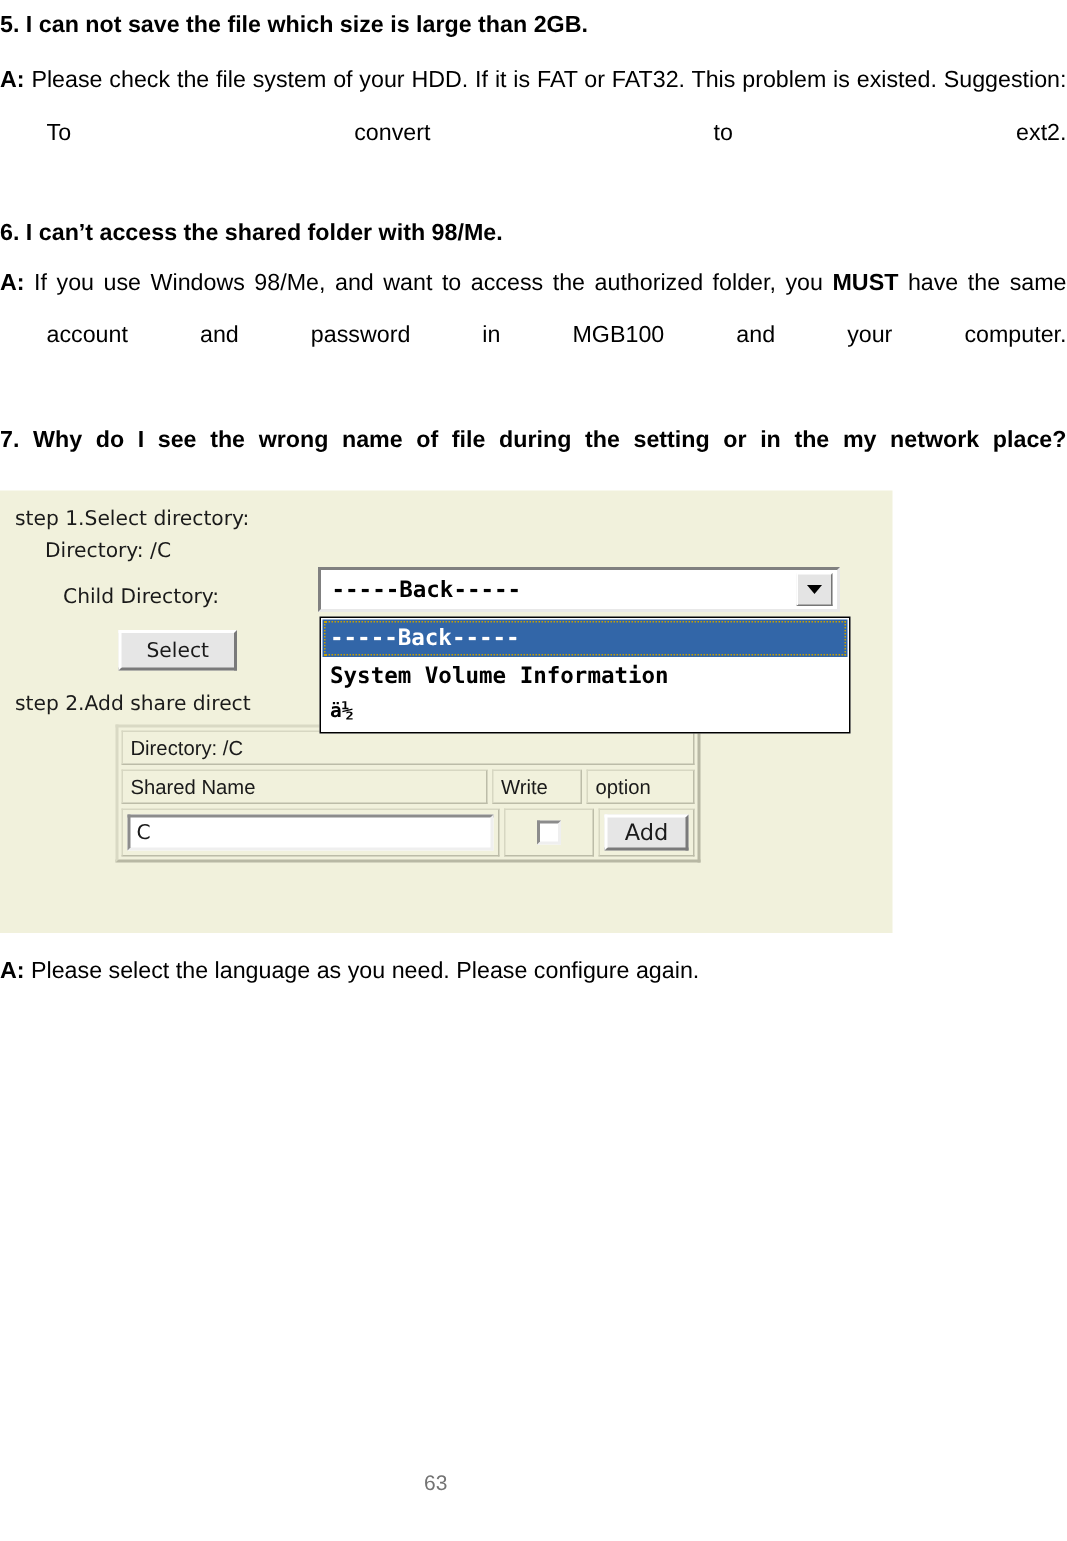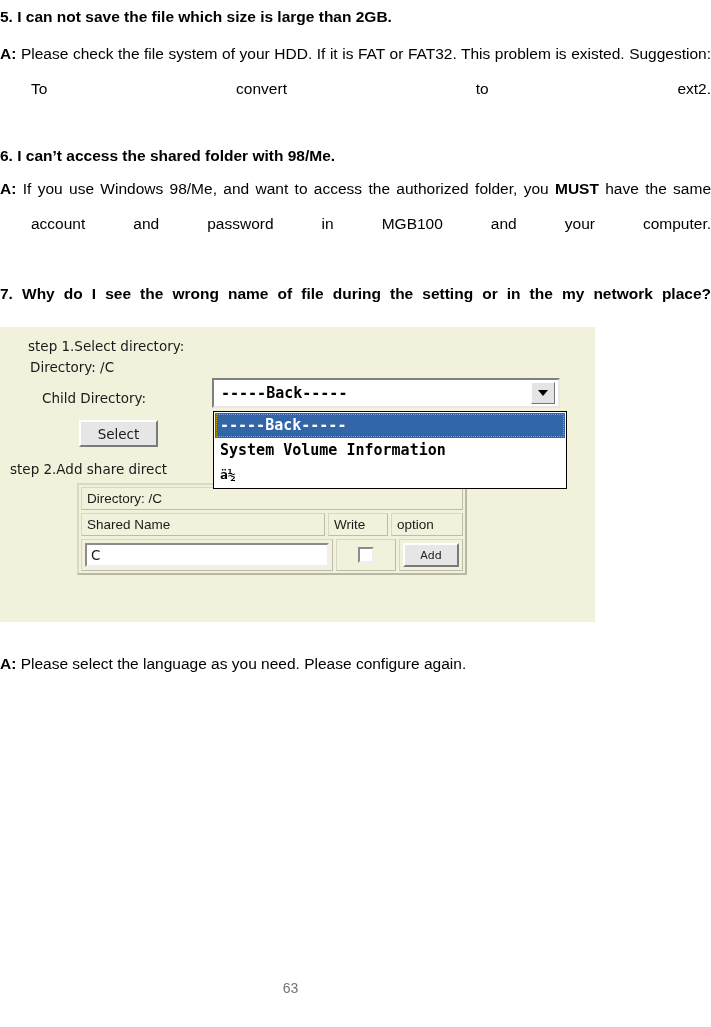--- a/index.html
+++ b/index.html
@@ -274,33 +274,33 @@
     padding: 3px;
   }
   .add-btn {
     width: 56px;
     height: 24px;
     background: #e6e6e6;
     border: 2px solid;
     border-color: #ffffff #7a7a7a #7a7a7a #ffffff;
     box-sizing: border-box;
     font-family: "DejaVu Sans", sans-serif;
-    font-size: 11px;
+    font-size: 15px;
     color: #1a1a1a;
     display: flex;
     align-items: center;
     justify-content: center;
     padding: 0;
   }
 
   
   .after-shot {
     position: absolute;
     left: 0;
-    top: 646px;
+    top: 630px;
     width: 711px;
     font-size: 15.5px;
     line-height: 28px;
   }
 
   .page-number {
     position: absolute;
     left: 0;
     top: 980px;
     width: 581px;
@@ -334,21 +334,21 @@
       <span class="lead">A:</span><span>&nbsp;</span><span>If you use Windows 98/Me, and want to access the authorized folder, you </span><b class="strong">MUST</b><span> have the same account and password in MGB100 and your computer.</span>
     </p>
 
     <p class="para just hang-q" style="margin:0;font-weight:bold;">
       <span>7. Why do I see the wrong name of file during the setting or in the my network place?</span>
     </p>
   </div>
 
   <div class="shot">
 
-    <div class="step-label" style="left:28px; top:11px;">step 1.Select directory:</div>
+    <div class="step-label" style="left:10px; top:11px;">step 1.Select directory:</div>
 
     <div class="sub-label" style="left:30px; top:32px;">Directory: /C</div>
 
     <div class="sub-label" style="left:42px; top:63px;">Child Directory:</div>
 
     <div class="step-label" style="left:10px; top:134px;">step 2.Add share direct</div>
 
   </div>
 
   <div class="combo">

